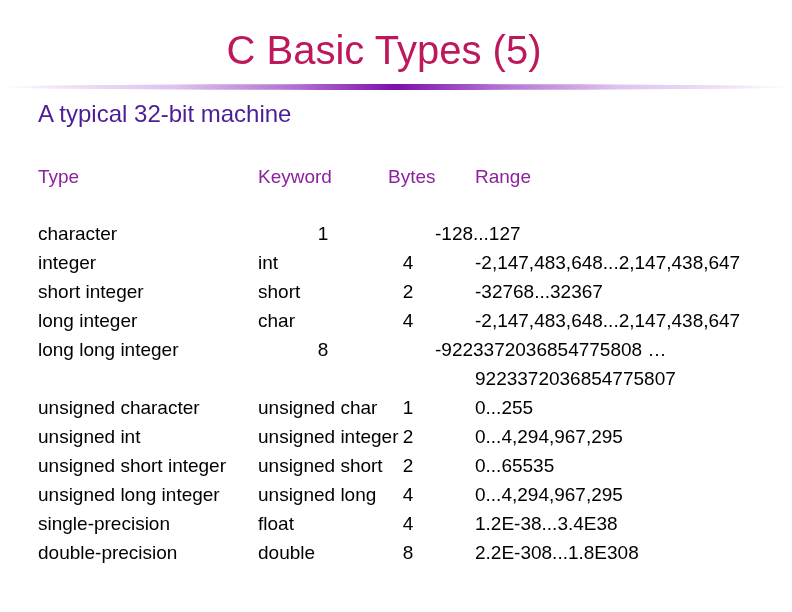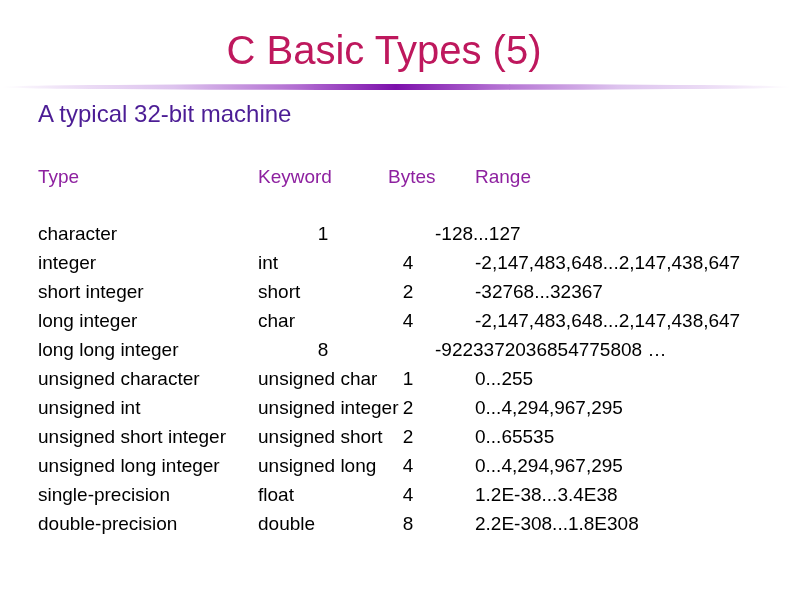--- a/index.html
+++ b/index.html
@@ -113,20 +113,21 @@
     <div class="t-row">
       <span class="cell">long long integer</span>
       <span class="cell cell-bytes">8</span>
       <span class="cell cell-range">-9223372036854775808 …</span>
     </div>
 
     <div class="t-row">
       <span class="cell"></span>
       <span class="cell"></span>
       <span class="cell cell-bytes"></span>
+      <span class="cell cell-range">9223372036854775807</span>
     </div>
 
     <div class="t-row">
       <span class="cell">unsigned character</span>
       <span class="cell">unsigned char</span>
       <span class="cell cell-bytes">1</span>
       <span class="cell cell-range">0...255</span>
     </div>
 
     <div class="t-row">

